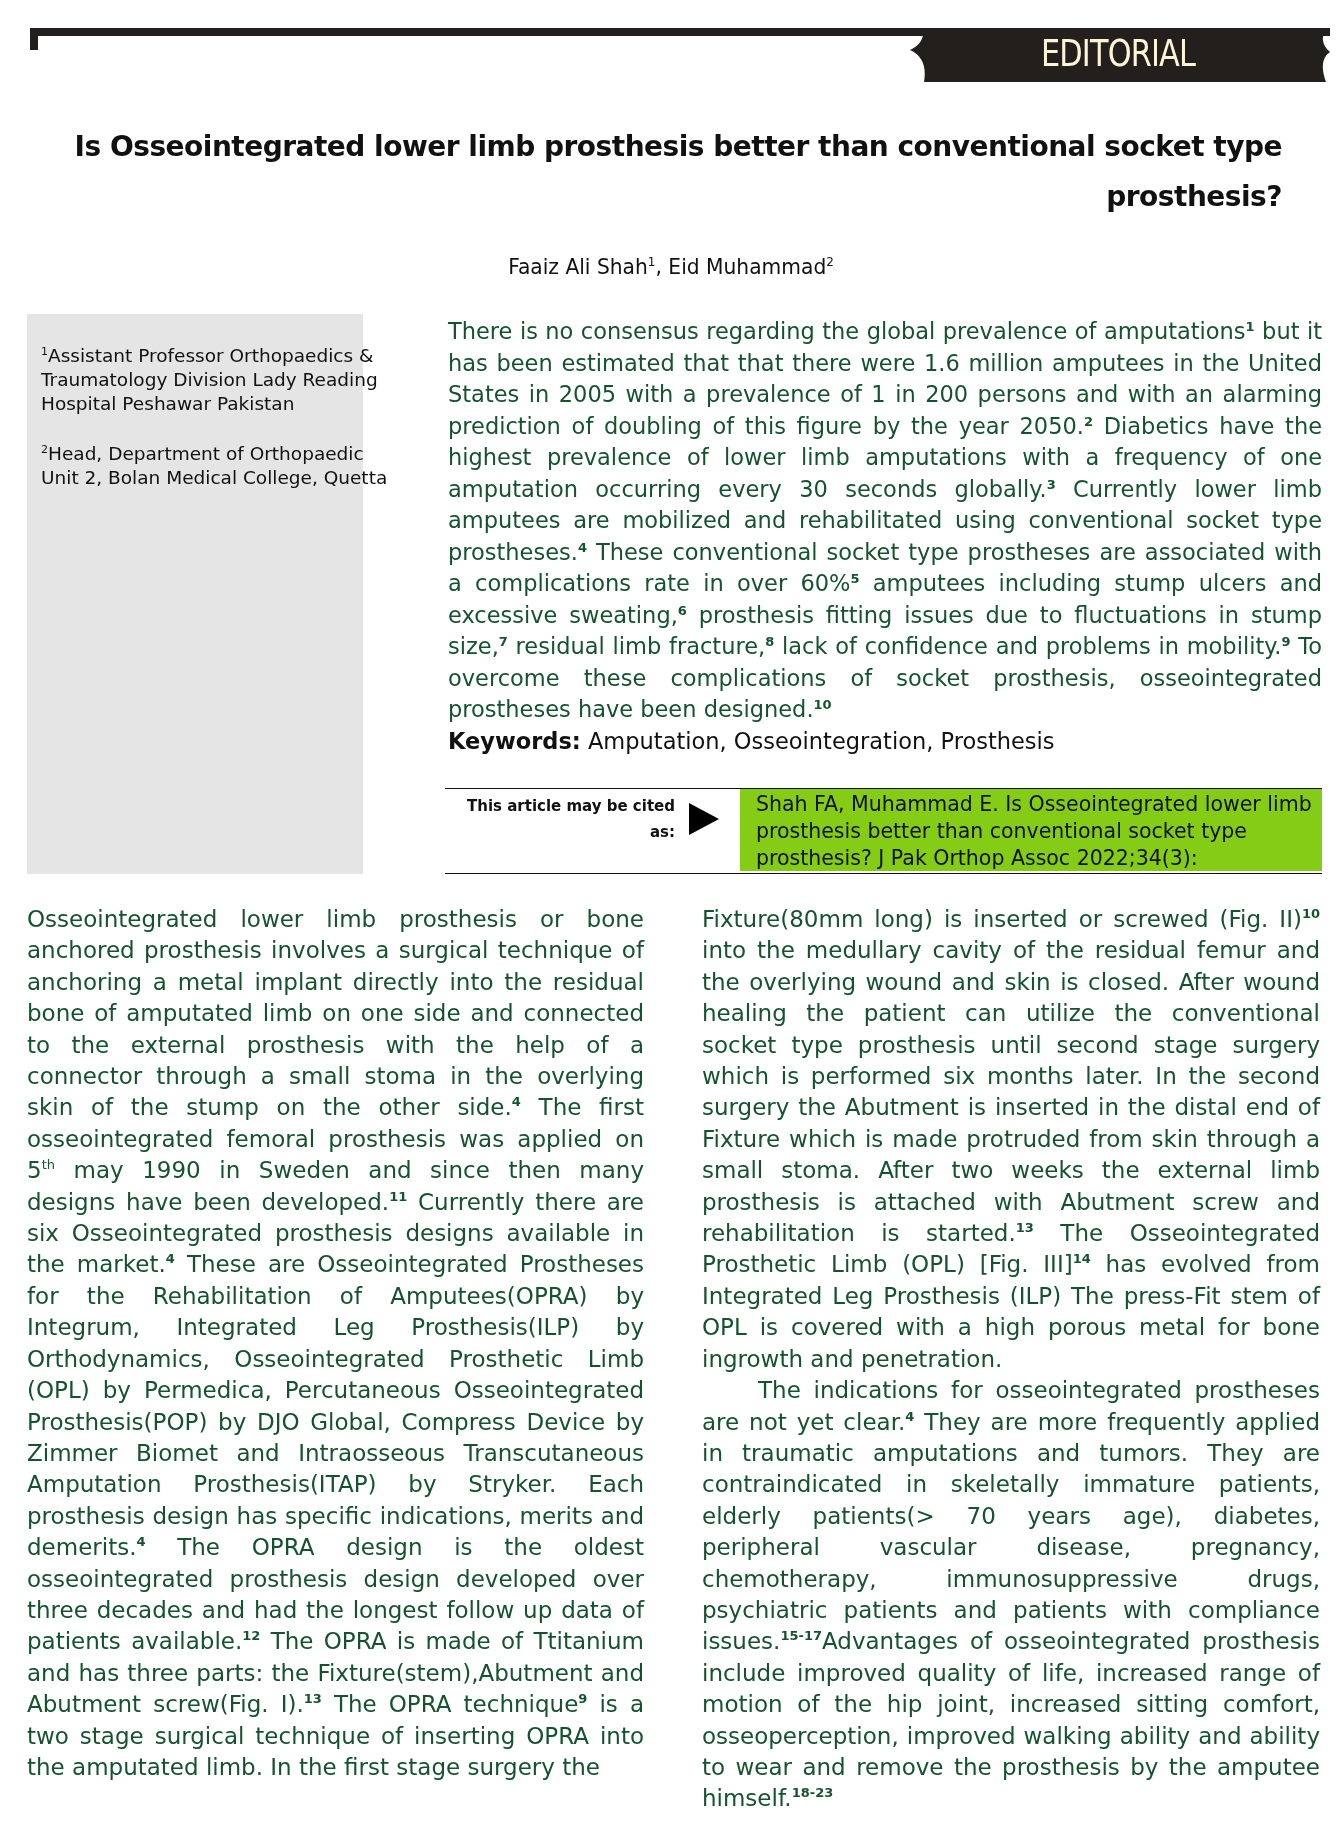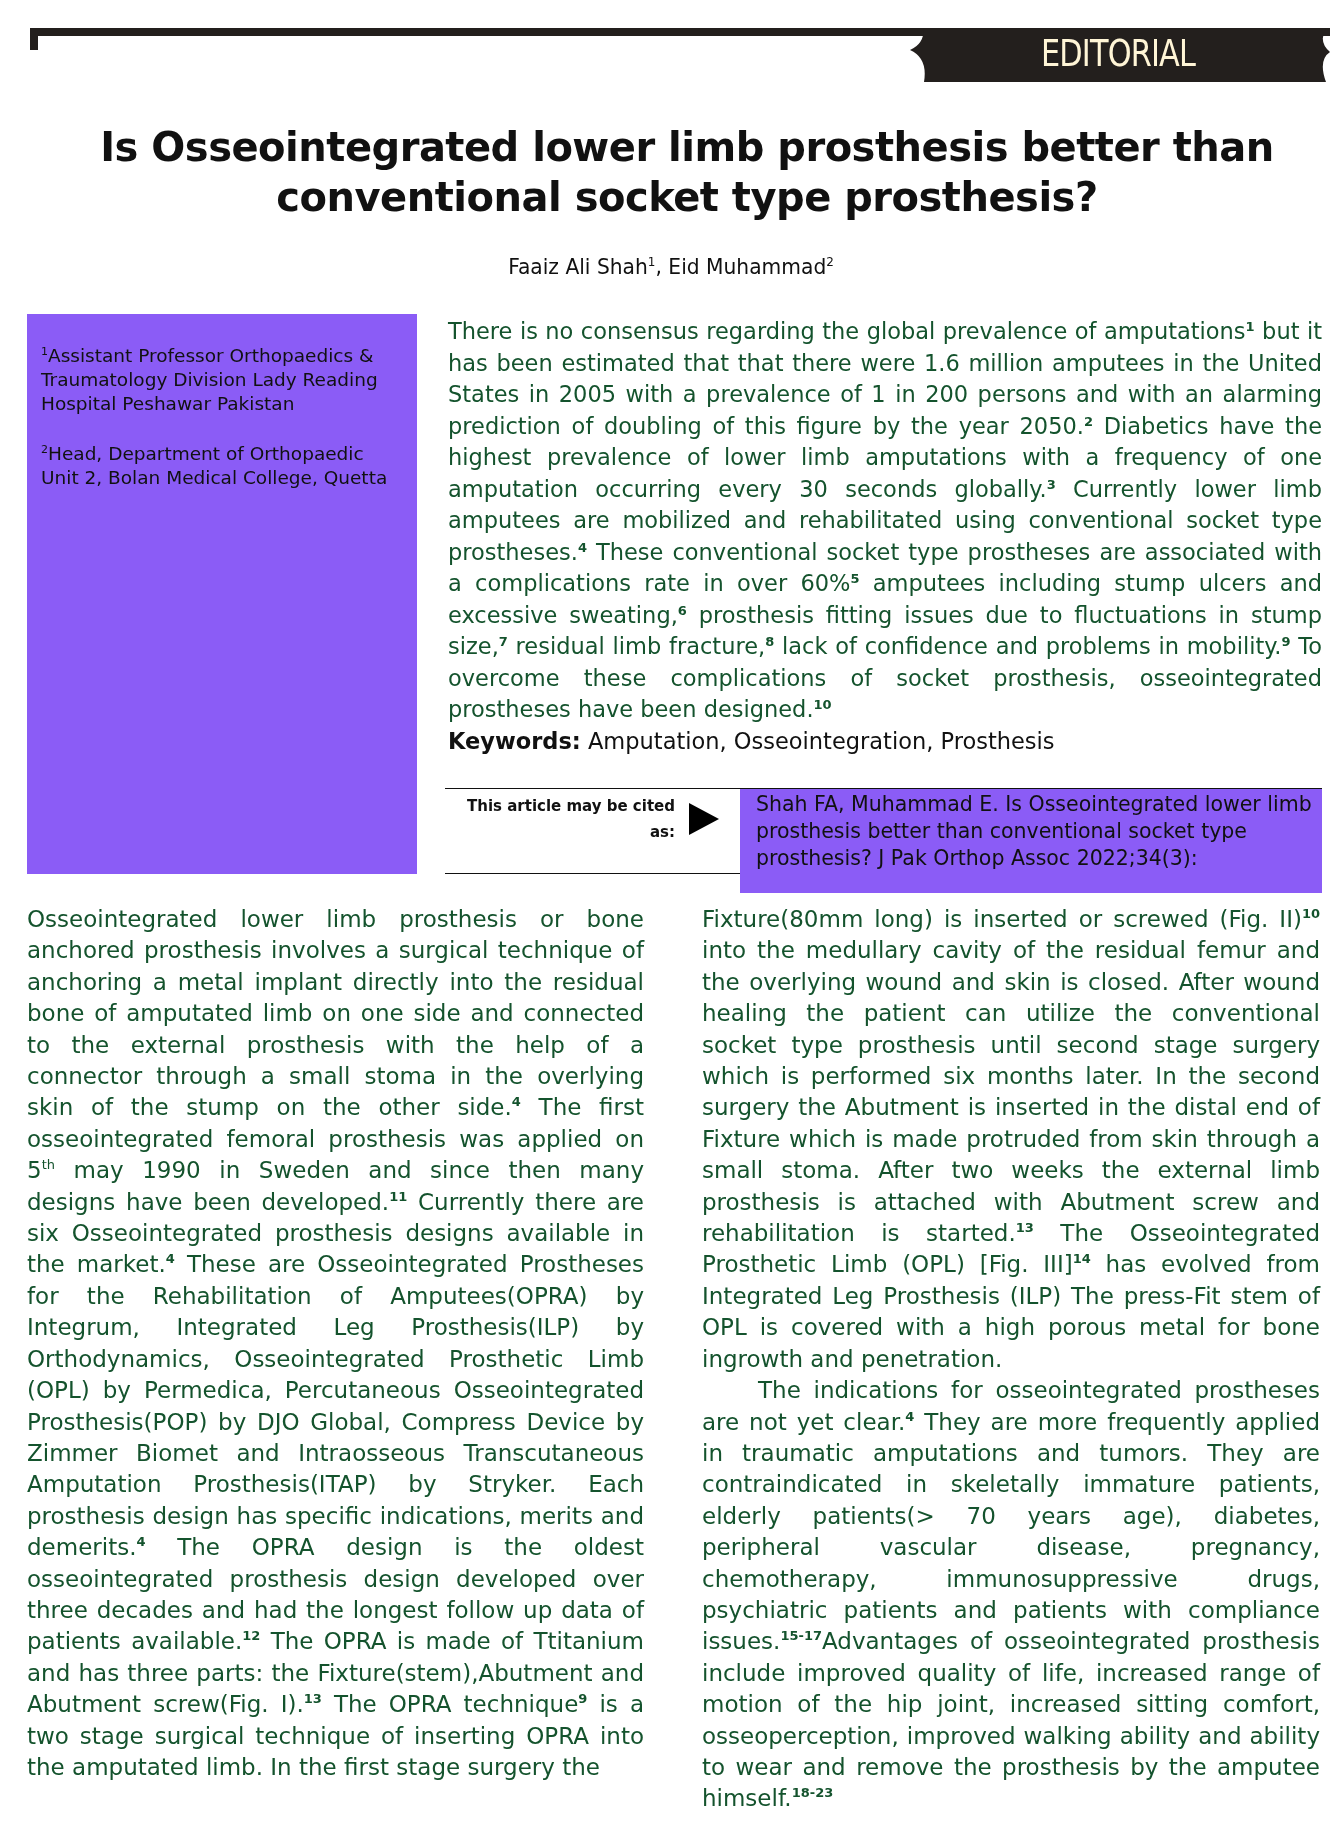--- a/index.html
+++ b/index.html
@@ -14,33 +14,33 @@
     position: absolute; left: 906px; top: 28px; width: 424px; height: 54px;
   }
   .editorial-tab svg { position: absolute; left: 0; top: 0; }
   .editorial-label {
     position: absolute; left: 0; top: 4px; width: 424px; text-align: center;
     font-family: "DejaVu Sans", sans-serif; font-size: 37px; color: #fff5d6;
     letter-spacing: -1px; transform: scaleX(0.82);
   }
   
   .title {
-    position: absolute; left: 76px; top: 122px; width: 1222px; text-align: center;
-    font-family: "DejaVu Sans", sans-serif; font-weight: bold; font-size: 40px;
+    position: absolute; left: 60px; top: 122px; width: 1222px; text-align: right;
+    font-family: "DejaVu Sans", sans-serif; font-weight: bold; font-size: 28px;
     line-height: 50px; letter-spacing: -0.5px; color: #111;
   }
   .authors {
     position: absolute; left: 0; top: 254px; width: 1342px; text-align: center;
     font-size: 22px; color: #111; transform: scaleX(0.92);
   }
   .authors sup { font-size: 13px; }
   
   .affil-box {
-    position: absolute; left: 27px; top: 314px; width: 390px; height: 560px;
-    background: #8b5cf6;
+    position: absolute; left: 27px; top: 314px; width: 336px; height: 560px;
+    background: #e5e5e5;
   }
   .affil-text { position: absolute; left: 14px; top: 26px; width: 352px; font-size: 18.5px; line-height: 24px; }
   .affil-text p { margin: 0 0 22px 0; }
   .affil-text sup { font-size: 11px; }
   .corr { position: absolute; left: 14px; top: 452px; font-size: 18.5px; line-height: 24px; }
   .corr .b { font-weight: bold; }
   
   .abstract {
     position: absolute; left: 448px; top: 316px; width: 874px;
     font-size: 22.5px; line-height: 31.5px; text-align: justify; color: #14532d;
@@ -51,21 +51,21 @@
   .keywords .k { font-weight: bold; text-align: right; }
   
   .cite-wrap { position: absolute; left: 445px; top: 788px; width: 877px; height: 84px; border-top: 1.5px solid #111; border-bottom: 1.5px solid #111; }
   .cite-label {
     position: absolute; left: 0; top: 4px; width: 230px; text-align: right;
     font-weight: bold; font-size: 15px; line-height: 26px;
   }
   .cite-arrow { position: absolute; left: 244px; top: 14px; width: 0; height: 0;
     border-top: 16px solid transparent; border-bottom: 16px solid transparent; border-left: 30px solid #000; }
   .cite-box {
-    position: absolute; left: 295px; top: 0; width: 582px; height: 104px; background: #8b5cf6;
+    position: absolute; left: 295px; top: 0; width: 582px; height: 82px; background: #84cc16;
     font-size: 20.5px; line-height: 27px; padding: 2px 0 0 16px; box-sizing: border-box;
   }
   
   .col {
     position: absolute; top: 904px; font-size: 23px; line-height: 31.4px;
     text-align: justify; color: #14532d;
   }
   .col p { margin: 0; }
   .col-left { left: 27px; width: 617px; }
   .col-right { left: 702px; width: 618px; }

